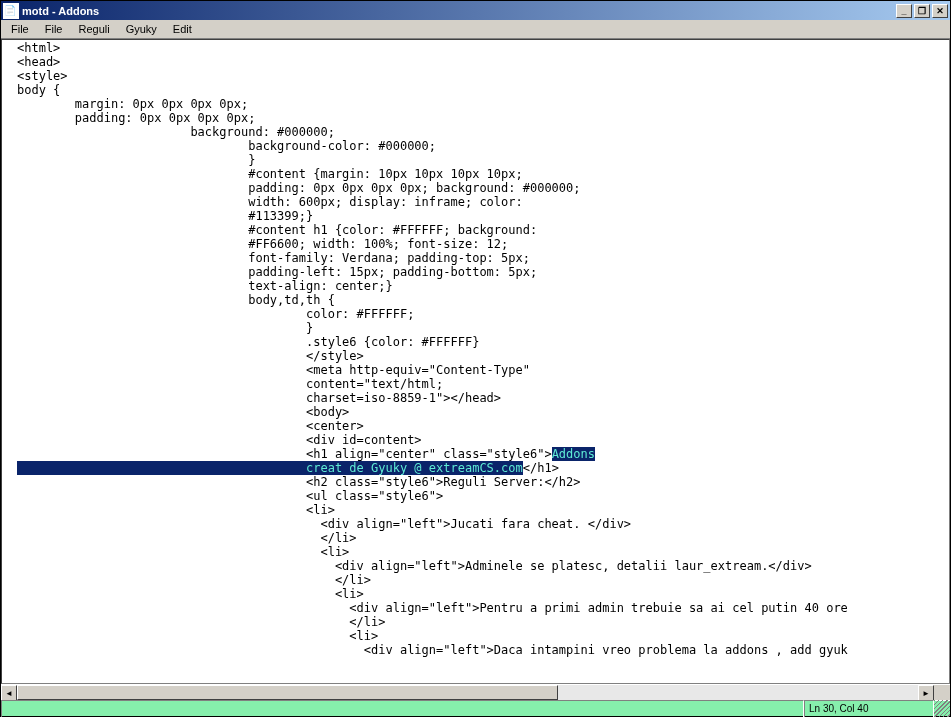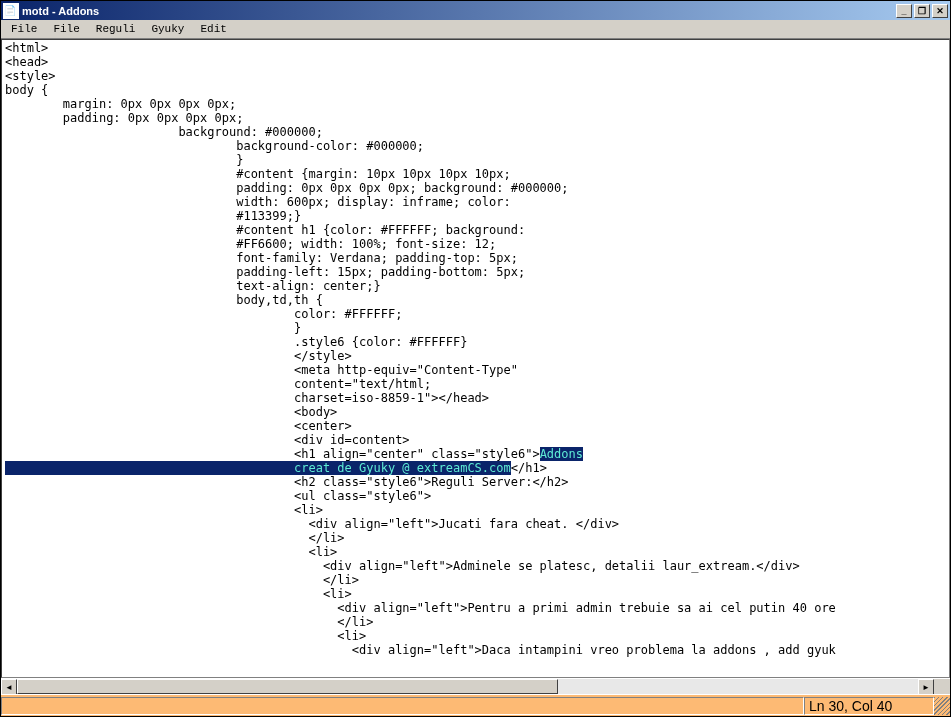--- a/index.html
+++ b/index.html
@@ -56,42 +56,41 @@
   font-weight: bold;
   cursor: pointer;
 }
 .menubar {
   height: 19px;
   background: #d4d0c8;
   display: flex;
   align-items: center;
   padding: 0 2px;
   border-bottom: 1px solid #808080;
-  font-family: Liberation Mono, monospace;
 }
 .menubar .menu-item {
   padding: 2px 8px;
   cursor: pointer;
 }
 .editor {
   flex: 1;
   background: #fff;
   border: 1px solid #808080;
   border-top-color: #404040;
   border-left-color: #404040;
   overflow: hidden;
   position: relative;
   font-family: "Lucida Console", monospace;
   font-size: 12px;
   line-height: 14px;
   color: #000;
   white-space: pre;
 }
 .editor-content {
-  padding: 1px 3px;
+  padding: 1px 15px;
   position: absolute;
   top: 0; left: 0; right: 0; bottom: 0;
 }
 .line { white-space: pre; }
 .sel {
   background: #0a246a;
   color: #5eead4;
 }
 .scroll-h {
   height: 16px;
@@ -103,26 +102,26 @@
   background: #d4d0c8;
   border: 1px solid #fff;
   border-right-color: #404040;
   border-bottom-color: #404040;
 }
 .scroll-h .arrow { width: 16px; height: 16px; display:flex;align-items:center;justify-content:center;font-size:8px; cursor:pointer;}
 .scroll-h .track { flex: 1; background: #e8e8e8; position: relative; }
 .scroll-h .thumb { position: absolute; left:0; top:0; height: 100%; width: 60%; cursor:pointer;}
 .scroll-h .corner { width: 16px; height: 16px; background:#d4d0c8; }
 .statusbar {
-  height: 22px;
-  background: #fdba74;
+  height: 16px;
+  background: #86efac;
   display: flex;
   align-items: center;
   border-top: 1px solid #fff;
-  font-size: 14px;
+  font-size: 10px;
 }
 .statusbar .panel {
   border: 1px solid #808080;
   border-top-color: #808080;
   border-left-color: #808080;
   border-right-color: #fff;
   border-bottom-color: #fff;
   height: 18px;
   display: flex;
   align-items: center;

